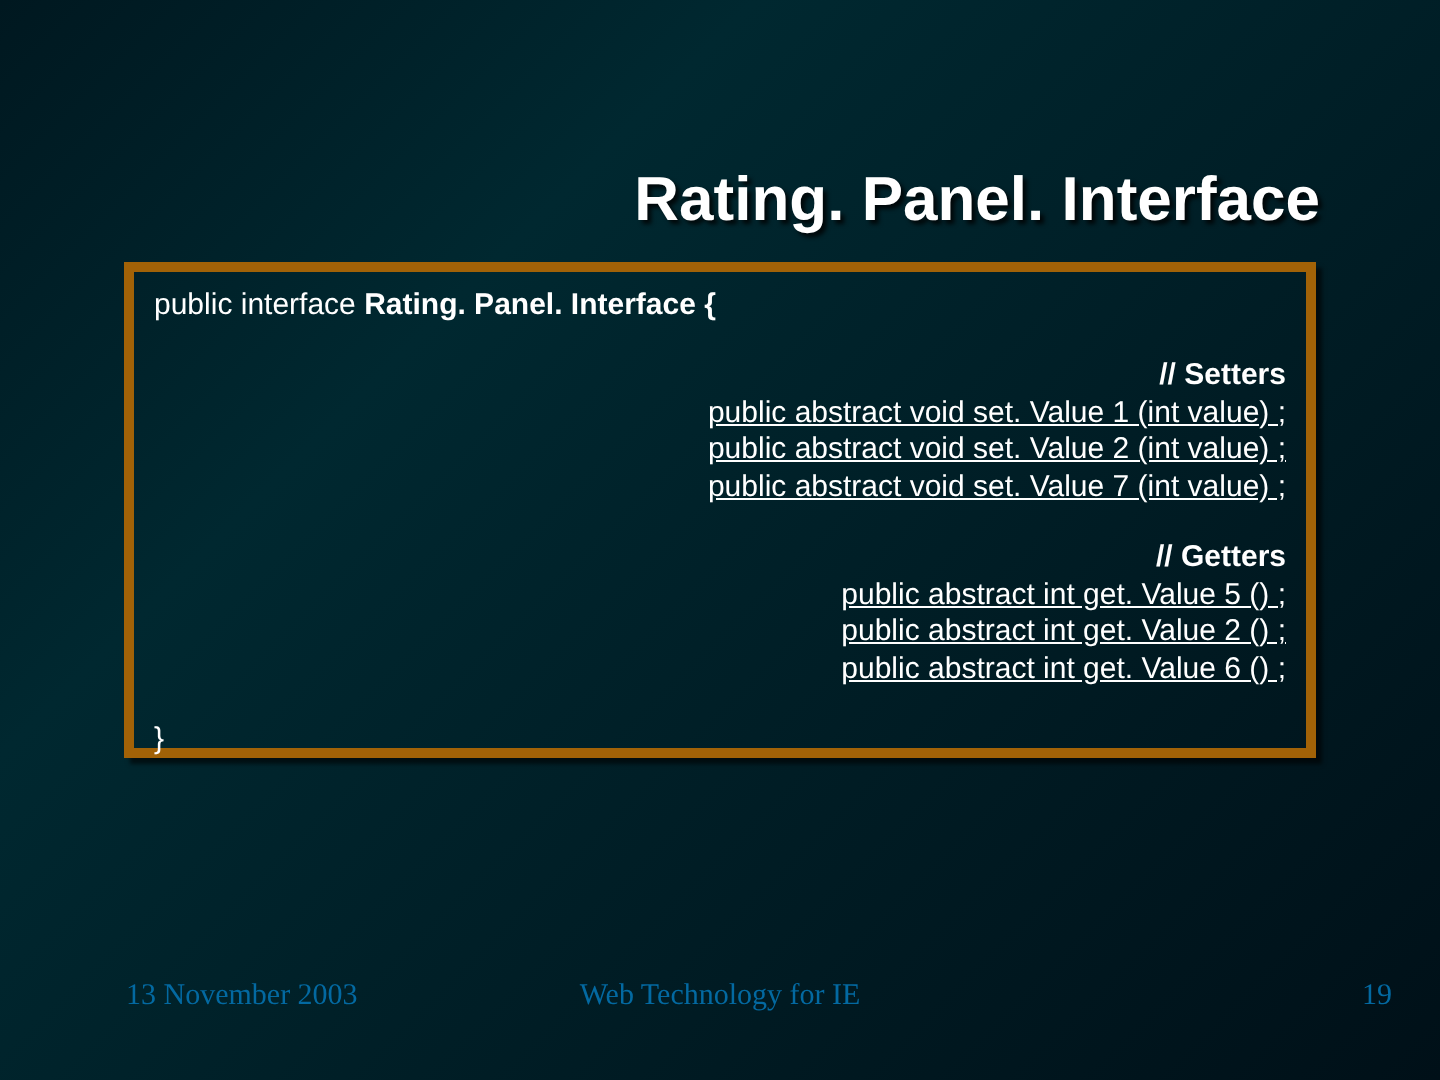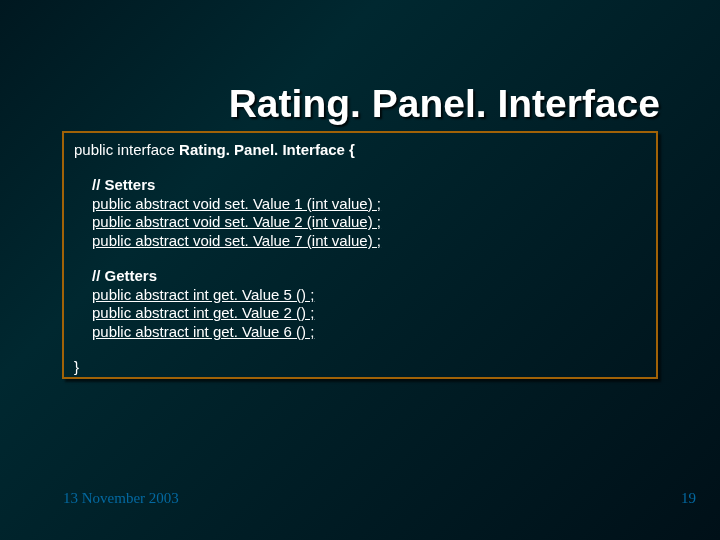--- a/index.html
+++ b/index.html
@@ -13,45 +13,45 @@
   .slide {
     position: relative;
     width: 720px;
     height: 540px;
     padding: 0;
   }
   .title {
     position: absolute;
     top: 82px;
     right: 60px;
-    font-size: 39px;
+    font-size: 31px;
     font-weight: bold;
     color: #fff;
     text-align: right;
     text-shadow: 2px 2px 2px rgba(0,0,0,0.8);
     white-space: nowrap;
   }
   .code-box {
     position: absolute;
     top: 131px;
     left: 62px;
     width: 596px;
     height: 248px;
-    border: 2px solid #a16207;
+    border: 5px solid #a16207;
     box-shadow: 3px 3px 2px rgba(0,0,0,0.6);
     background: transparent;
     padding: 8px 10px;
     font-family: Arial, Helvetica, sans-serif;
     font-size: 15px;
     line-height: 1.25;
     color: #fff;
   }
   .decl { font-weight: normal; }
   .decl .bold { font-weight: bold; }
-  .block { padding-top: 16px; padding-left: 18px; }
+  .block { padding-top: 16px; padding-left: 18px; text-align: right; }
   .block .hdr { font-weight: bold; }
   .line { font-weight: normal; white-space: pre; text-decoration: underline; }
   .close { padding-top: 16px; }
   .footer {
     position: absolute;
     bottom: 30px;
     left: 0;
     width: 720px;
     height: 20px;
     font-family: 'Times New Roman', Times, serif;
@@ -85,15 +85,16 @@
       <div class="line">public abstract int get. Value 5 () ;</div>
       <div class="line">public abstract int get. Value 2 () ;</div>
       <div class="line">public abstract int get. Value 6 () ;</div>
     </div>
 
     <div class="close">}</div>
   </div>
 
   <div class="footer">
     <div class="date">13 November 2003</div>
+    <div class="center">Web Technology for IE</div>
     <div class="page">19</div>
   </div>
 </div>
 
 </body></html>

